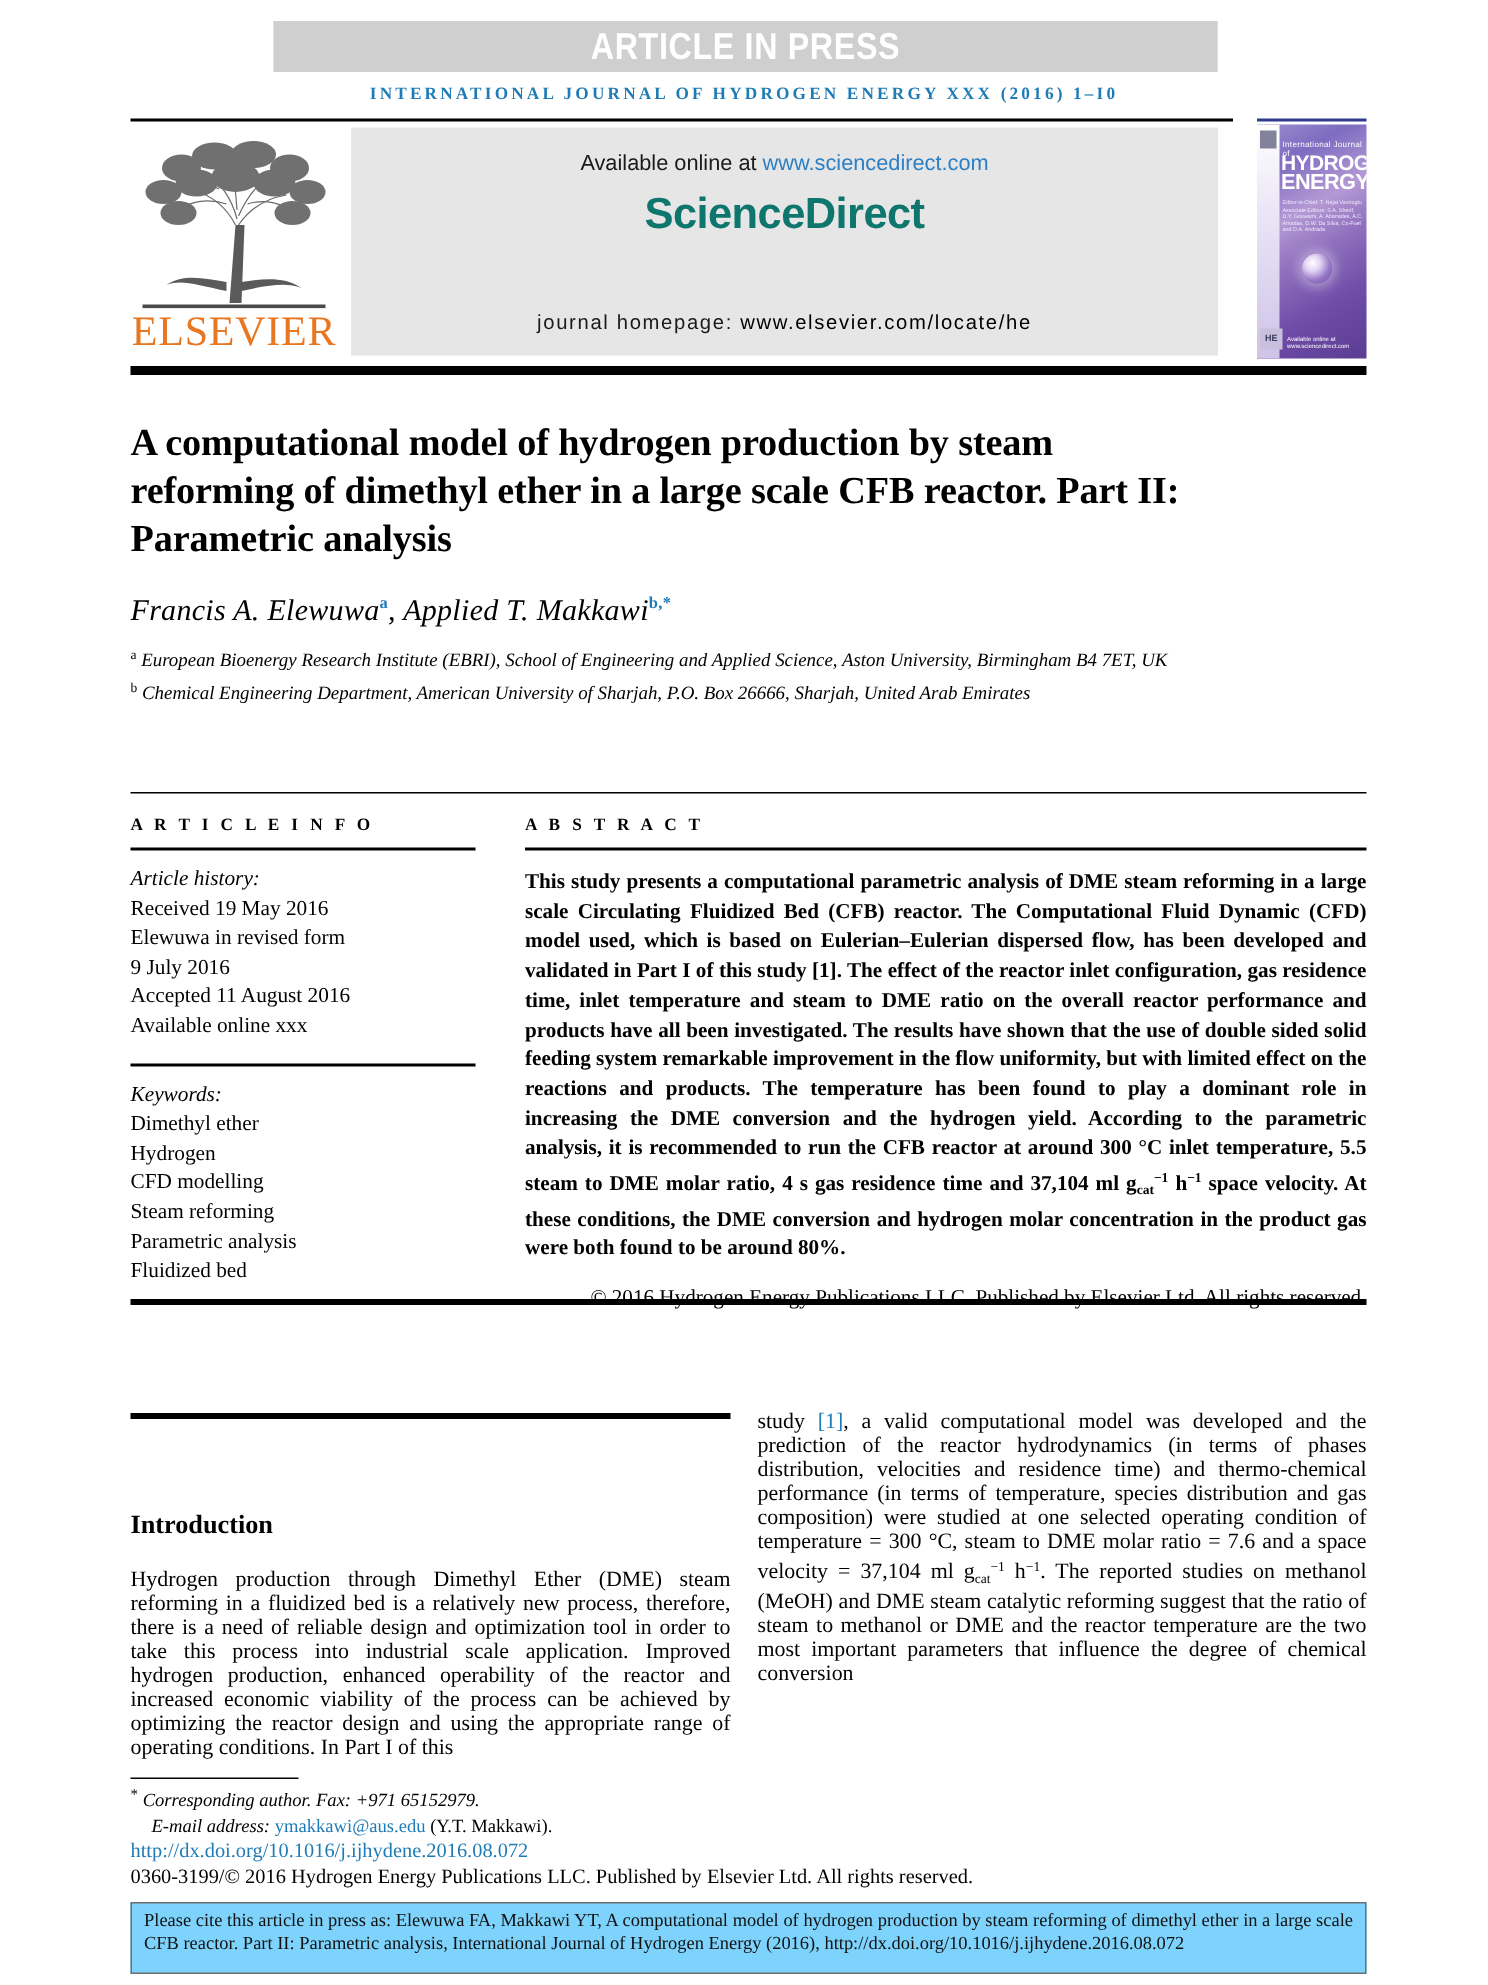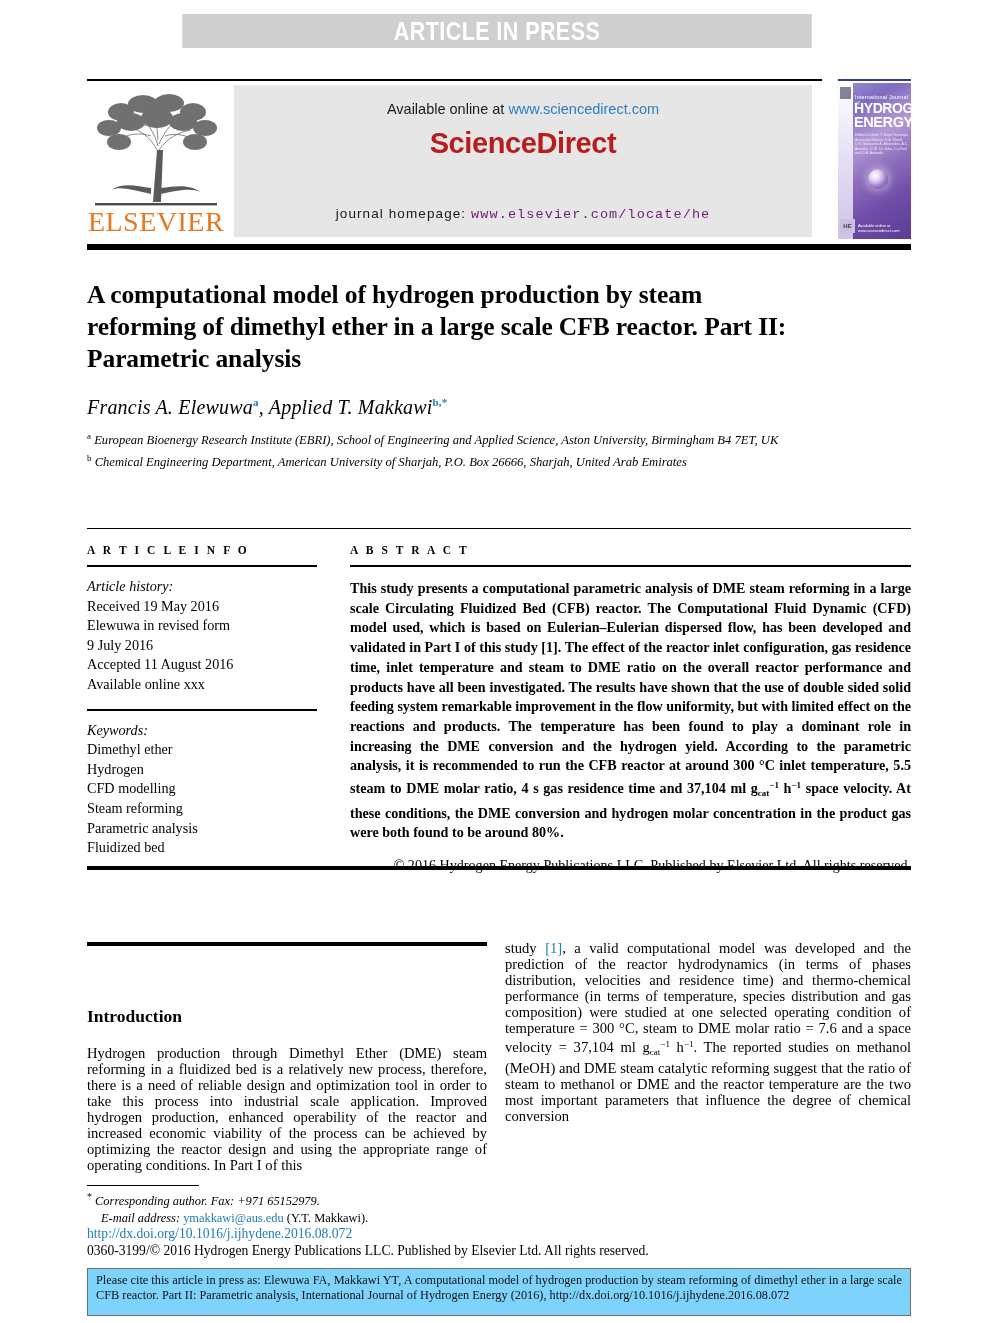--- a/index.html
+++ b/index.html
@@ -126,34 +126,34 @@
   }
   .sd-avail .url { color: #2b7fc4; }
   .sd-logo {
     position: absolute;
     left: 0; right: 0;
     top: 42px;
     text-align: center;
     font-family: "Liberation Sans", "DejaVu Sans", sans-serif;
     font-weight: bold;
     font-size: 29px;
-    color: #b91c1c;
+    color: #0f766e;
     letter-spacing: -0.4px;
   }
   .sd-home {
     position: absolute;
     left: 0; right: 0;
     bottom: 15px;
     text-align: center;
     font-family: "Liberation Sans", "DejaVu Sans", sans-serif;
     font-size: 13.5px;
     color: #1a1a1a;
     letter-spacing: 1.1px;
   }
-  .sd-home .url { color: #701a75; font-family: Liberation Mono, monospace; }
+  .sd-home .url { color: #000000; }
 
   
   .cover {
     position: absolute;
     left: 751px;
     top: 0px;
     width: 73px;
     height: 156px;
     background: linear-gradient(150deg,#9a8fd0 0%, #7e6cc0 18%, #b49ad4 38%, #8f6fbd 55%, #6f4da8 75%, #5b3c93 100%);
     overflow: hidden;
@@ -397,20 +397,21 @@
     color: #111;
   }
 </style>
 </head>
 <body>
 
 <div class="page">
 
   <div class="aip-banner">ARTICLE IN PRESS</div>
 
+  <div class="running-head">INTERNATIONAL JOURNAL OF HYDROGEN ENERGY XXX (2016) 1–I0</div>
 
   <div class="rule-top"></div>
   <div class="rule-top2"></div>
 
   <div class="masthead">
 
     <div class="elsevier-block">
       <svg class="tree-svg" viewBox="0 0 130 118">
         <g fill="#5a5a5a">
           <path d="M62 112 L66 60 L72 60 L70 112 Z"></path>

